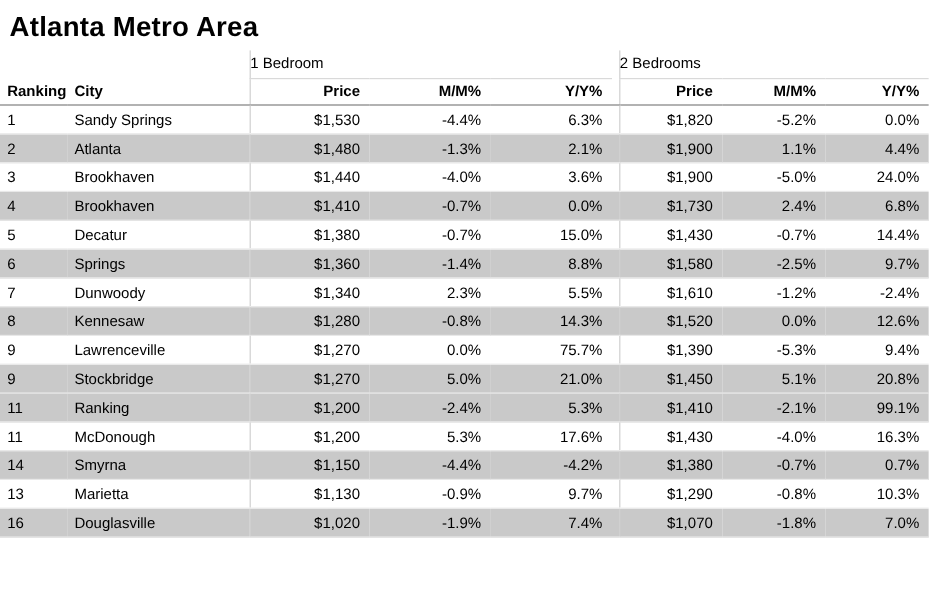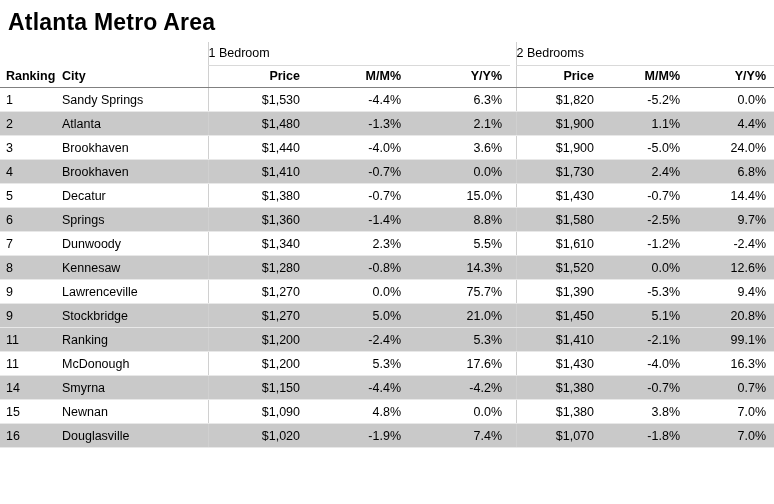--- a/index.html
+++ b/index.html
@@ -260,29 +260,29 @@
           <td class="l">Smyrna</td>
           <td class="r sep-left">$1,150</td>
           <td class="r">-4.4%</td>
           <td class="r">-4.2%</td>
           <td class="gap"></td>
           <td class="r sep-left">$1,380</td>
           <td class="r">-0.7%</td>
           <td class="r">0.7%</td>
         </tr>
         <tr>
-          <td class="l">15</td>
-          <td class="l">Newnan</td>
-          <td class="r sep-left">$1,090</td>
-          <td class="r">4.8%</td>
-          <td class="r">0.0%</td>
-          <td class="gap"></td>
-          <td class="r sep-left">$1,380</td>
-          <td class="r">3.8%</td>
-          <td class="r">7.0%</td>
+          <td class="l">13</td>
+          <td class="l">Marietta</td>
+          <td class="r sep-left">$1,130</td>
+          <td class="r">-0.9%</td>
+          <td class="r">9.7%</td>
+          <td class="gap"></td>
+          <td class="r sep-left">$1,290</td>
+          <td class="r">-0.8%</td>
+          <td class="r">10.3%</td>
         </tr>
         <tr class="alt">
           <td class="l">16</td>
           <td class="l">Douglasville</td>
           <td class="r sep-left">$1,020</td>
           <td class="r">-1.9%</td>
           <td class="r">7.4%</td>
           <td class="gap"></td>
           <td class="r sep-left">$1,070</td>
           <td class="r">-1.8%</td>

